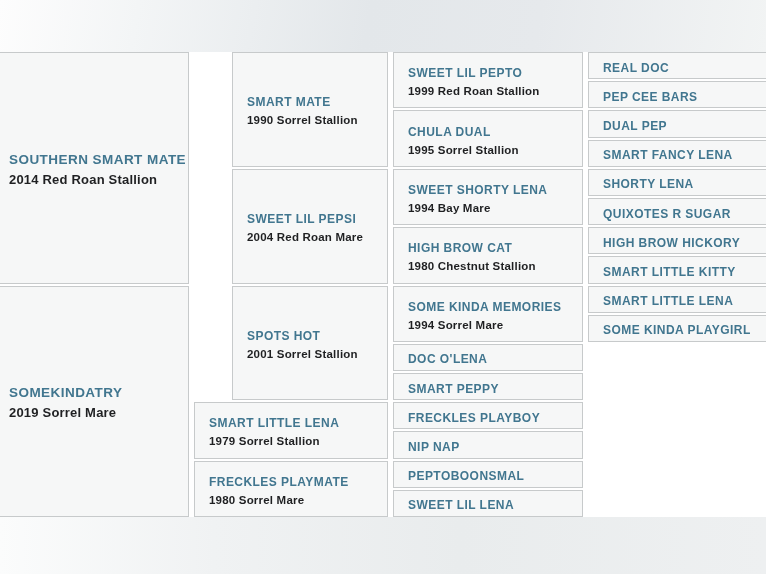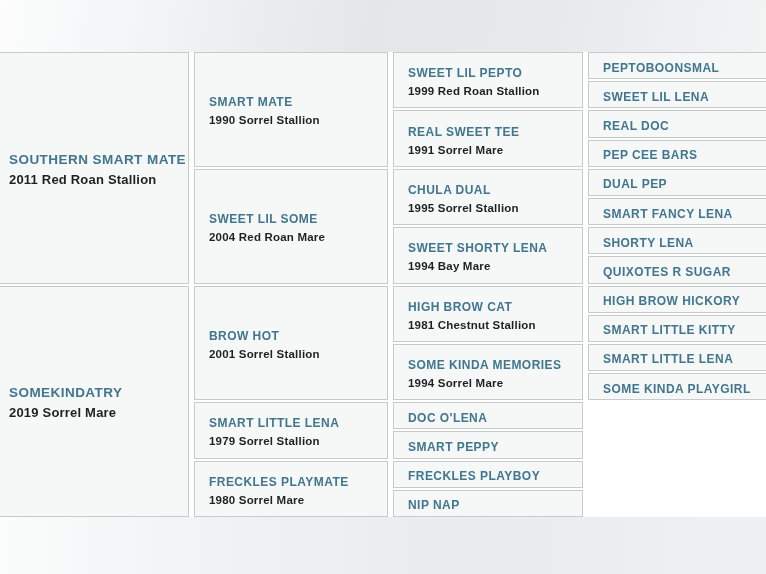--- a/index.html
+++ b/index.html
@@ -30,21 +30,21 @@
   .cell{
     background:#f6f7f7;
     border:1px solid #c7cacb;
     box-sizing:border-box;
     display:flex;flex-direction:column;justify-content:center;
     padding:8px 8px 3px 14px;
     overflow:hidden;
   }
   .cell.c1{padding-left:9px;}
   .span8{grid-row:span 8;}
-  .span4{grid-row:span 4;}
+  .span4{grid-row:span 4;margin-left:38px;}
   .span2{grid-row:span 2;}
   .title{
     color:var(--accent,#41768f);
     font-weight:700;
     font-size:12px;
     letter-spacing:.45px;
     line-height:1.25;
     white-space:nowrap;
   }
   .sub{
@@ -63,67 +63,63 @@
 <body>
 
 <div class="stage">
   <div class="band band-top"></div>
   <div class="band band-bottom"></div>
 
   <div class="pedigree">
 
     <div class="cell c1 span8">
       <div class="title">SOUTHERN SMART MATE</div>
-      <div class="sub">2011 Red Roan Stallion</div>
+      <div class="sub">2014 Red Roan Stallion</div>
     </div>
     <div class="cell c1 span8">
       <div class="title">SOMEKINDATRY</div>
       <div class="sub">2019 Sorrel Mare</div>
     </div>
 
     <div class="cell span4">
       <div class="title">SMART MATE</div>
       <div class="sub">1990 Sorrel Stallion</div>
     </div>
     <div class="cell span4">
-      <div class="title">SWEET LIL SOME</div>
+      <div class="title">SWEET LIL PEPSI</div>
       <div class="sub">2004 Red Roan Mare</div>
     </div>
     <div class="cell span4">
-      <div class="title">BROW HOT</div>
+      <div class="title">SPOTS HOT</div>
       <div class="sub">2001 Sorrel Stallion</div>
     </div>
 
     <div class="cell span2">
       <div class="title">SMART LITTLE LENA</div>
       <div class="sub">1979 Sorrel Stallion</div>
     </div>
     <div class="cell span2">
       <div class="title">FRECKLES PLAYMATE</div>
       <div class="sub">1980 Sorrel Mare</div>
     </div>
     <div class="cell span2">
       <div class="title">SWEET LIL PEPTO</div>
       <div class="sub">1999 Red Roan Stallion</div>
     </div>
     <div class="cell span2">
-      <div class="title">REAL SWEET TEE</div>
-      <div class="sub">1991 Sorrel Mare</div>
-    </div>
-    <div class="cell span2">
       <div class="title">CHULA DUAL</div>
       <div class="sub">1995 Sorrel Stallion</div>
     </div>
     <div class="cell span2">
       <div class="title">SWEET SHORTY LENA</div>
       <div class="sub">1994 Bay Mare</div>
     </div>
     <div class="cell span2">
       <div class="title">HIGH BROW CAT</div>
-      <div class="sub">1981 Chestnut Stallion</div>
+      <div class="sub">1980 Chestnut Stallion</div>
     </div>
     <div class="cell span2">
       <div class="title">SOME KINDA MEMORIES</div>
       <div class="sub">1994 Sorrel Mare</div>
     </div>
 
     <div class="cell">
       <div class="title">DOC O'LENA</div>
     </div>
     <div class="cell">

